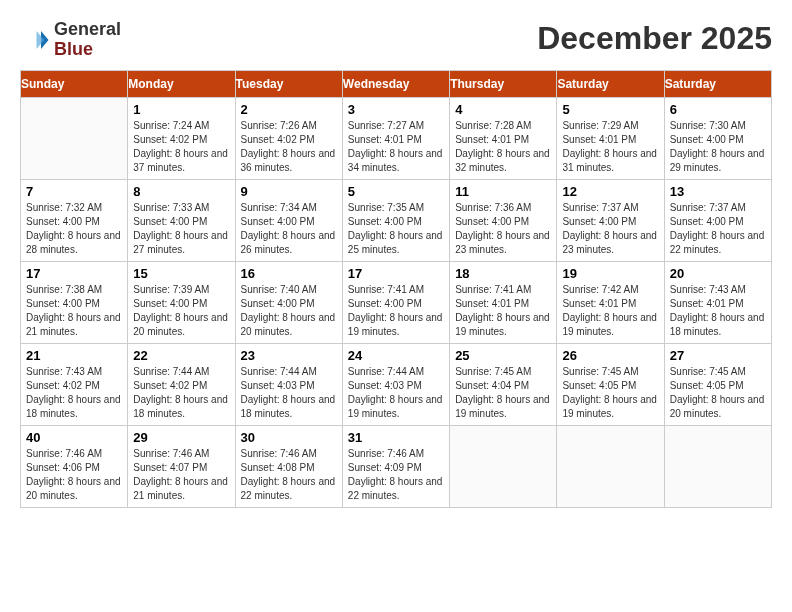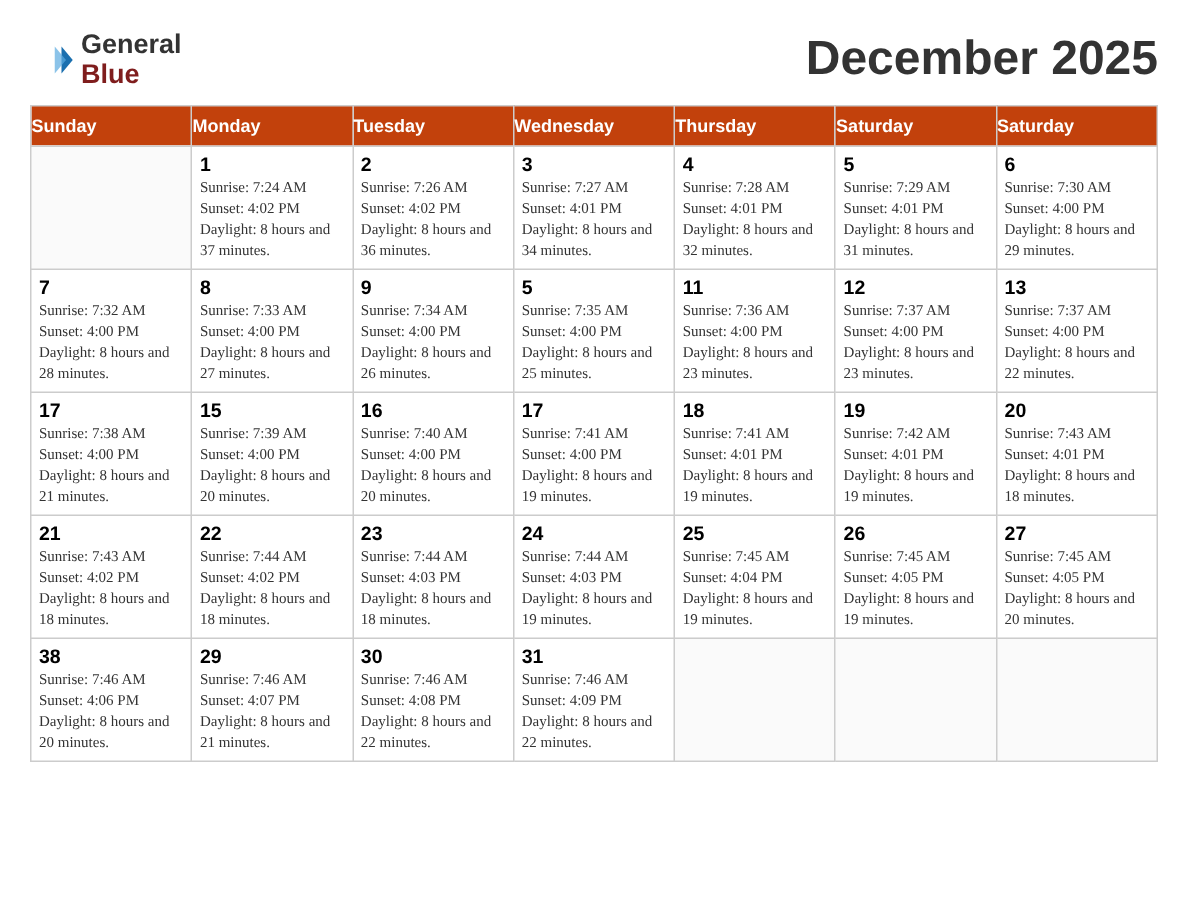--- a/index.html
+++ b/index.html
@@ -73,21 +73,20 @@
     .day-number {
       font-weight: bold;
       font-size: 13px;
       display: block;
       margin-bottom: 2px;
     }
     .day-info {
       font-size: 10px;
       color: #333;
       line-height: 1.4;
-      font-family: Liberation Serif, serif;
     }
     tr td:empty {
       background: #fafafa;
     }
     .empty-cell {
       background: #fafafa;
     }
   </style>
 </head>
 <body>
@@ -233,21 +232,21 @@
           <span class="day-number">26</span>
           <div class="day-info">Sunrise: 7:45 AM<br>Sunset: 4:05 PM<br>Daylight: 8 hours and 19 minutes.</div>
         </td>
         <td>
           <span class="day-number">27</span>
           <div class="day-info">Sunrise: 7:45 AM<br>Sunset: 4:05 PM<br>Daylight: 8 hours and 20 minutes.</div>
         </td>
       </tr>
       <tr>
         <td>
-          <span class="day-number">38</span>
+          <span class="day-number">40</span>
           <div class="day-info">Sunrise: 7:46 AM<br>Sunset: 4:06 PM<br>Daylight: 8 hours and 20 minutes.</div>
         </td>
         <td>
           <span class="day-number">29</span>
           <div class="day-info">Sunrise: 7:46 AM<br>Sunset: 4:07 PM<br>Daylight: 8 hours and 21 minutes.</div>
         </td>
         <td>
           <span class="day-number">30</span>
           <div class="day-info">Sunrise: 7:46 AM<br>Sunset: 4:08 PM<br>Daylight: 8 hours and 22 minutes.</div>
         </td>

